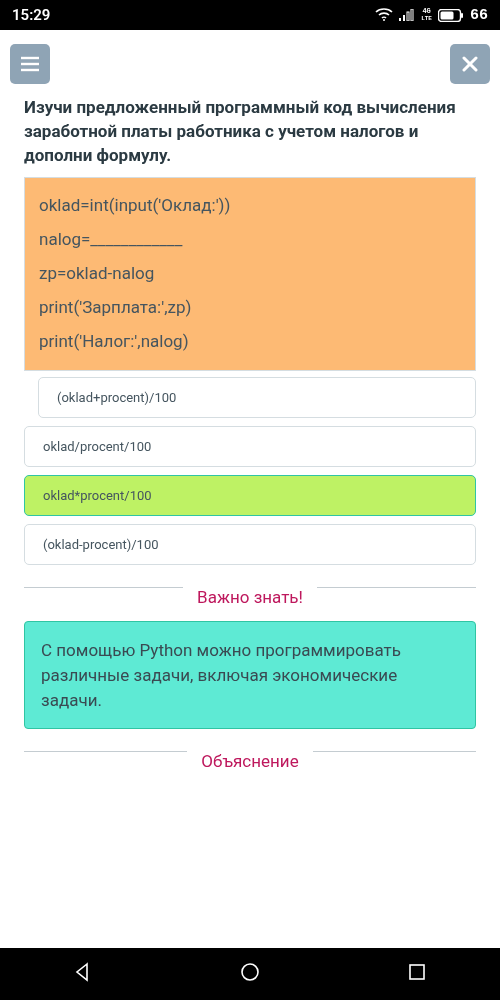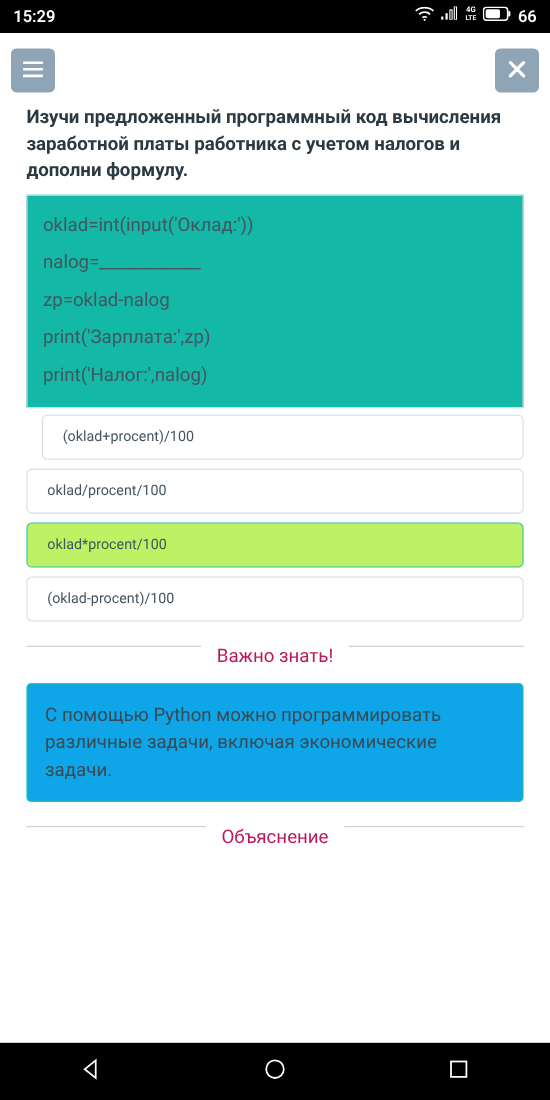--- a/index.html
+++ b/index.html
@@ -19,21 +19,21 @@
     color: #fff;
     display: flex;
     align-items: center;
     justify-content: space-between;
     padding: 0 12px;
     font-size: 15px;
     font-weight: 600;
     gap: 44px;
   }
   .status-left { }
-  .status-right { display: flex; gap: 6px; }
+  .status-right { display: flex; align-items: center; gap: 6px; font-family: Liberation Mono, monospace; }
   .status-right svg { display: block; }
   .topbar {
     display: flex;
     justify-content: space-between;
     align-items: flex-start;
     padding: 14px 10px 4px 10px;
   }
   .icon-btn {
     width: 40px; height: 40px;
     background: #8fa4b5;
@@ -54,21 +54,21 @@
   }
   .prompt {
     color: #2b3a42;
     font-weight: 700;
     font-size: 17px;
     line-height: 1.4;
     padding: 8px 0 10px 0;
   }
   .code-box {
     border: 1px solid #d5dde1;
-    background: #14b8a6;
+    background: #fdba74;
     padding: 10px 14px 12px 14px;
     color: #45555f;
     font-size: 17px;
     line-height: 2.0;
   }
   .options { margin-top: 6px; }
   .option {
     border: 1px solid #d5dde1;
     border-radius: 5px;
     padding: 12px 18px;
@@ -91,21 +91,21 @@
   }
   .section-sep::before,
   .section-sep::after {
     content: "";
     flex: 1;
     border-top: 1px solid #c4ccd1;
   }
   .section-sep span { padding: 0 14px; }
   .info-box {
     border: 1.5px solid #2fc5a3;
-    background: #0ea5e9;
+    background: #5eead4;
     border-radius: 4px;
     padding: 16px 16px;
     font-size: 17px;
     color: #3a4a52;
     line-height: 1.45;
   }
   .nav-bar {
     height: 52px;
     background: #000;
     display: flex;

